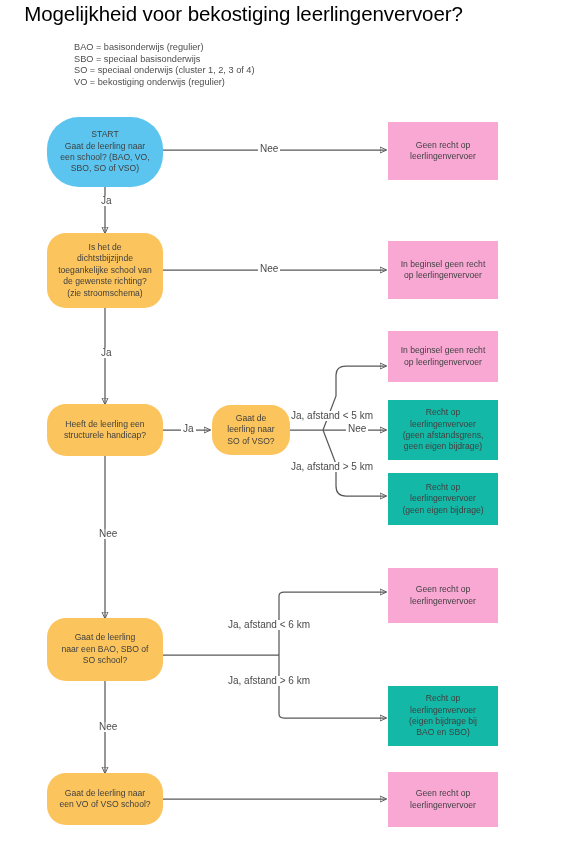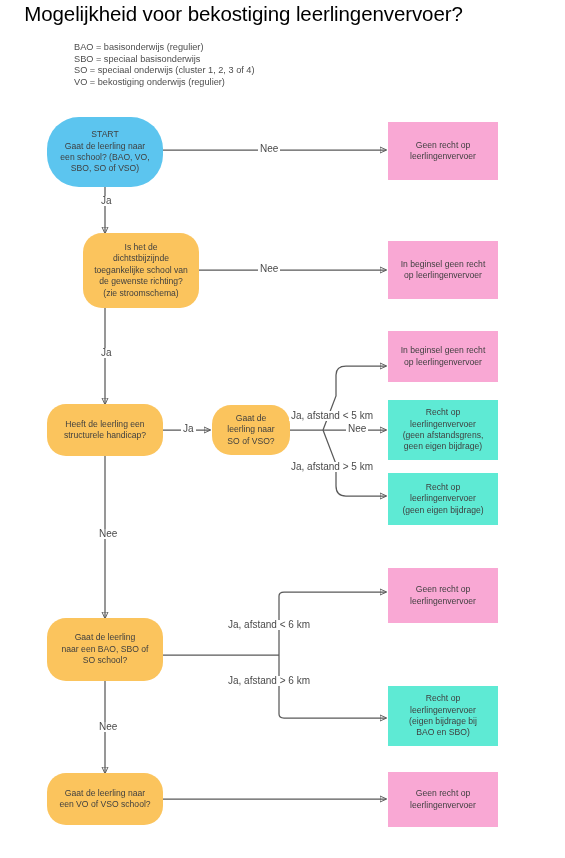--- a/index.html
+++ b/index.html
@@ -67,21 +67,21 @@
     border-radius: 32px;
   }
   .node-decision {
     background: #fbc45d;
   }
   .node-result-gray {
     background: #f9a8d4;
     border-radius: 0;
   }
   .node-result-green {
-    background: #5eead4;
+    background: #14b8a6;
     border-radius: 0;
   }
   .node-text {
     display: block;
     white-space: pre-line;
   }
 
   
   .edge-label {
     position: absolute;
@@ -162,21 +162,21 @@
     <line x1="163" y1="799" x2="386" y2="799" marker-end="url(#arrow)"></line>
   </svg>
 
   <div class="node node-start" style="left:47px; top:117px; width:116px; height:70px;">
     <span class="node-text">START
 Gaat de leerling naar
 een school? (BAO, VO,
 SBO, SO of VSO)</span>
   </div>
 
-  <div class="node node-decision node-round" style="left:47px; top:233px; width:116px; height:75px;margin-left:36px;">
+  <div class="node node-decision node-round" style="left:47px; top:233px; width:116px; height:75px;">
     <span class="node-text">Is het de
 dichtstbijzijnde
 toegankelijke school van
 de gewenste richting?
 (zie stroomschema)</span>
   </div>
 
   <div class="node node-decision node-round" style="left:212px; top:405px; width:78px; height:50px;">
     <span class="node-text">Gaat de
 leerling naar

